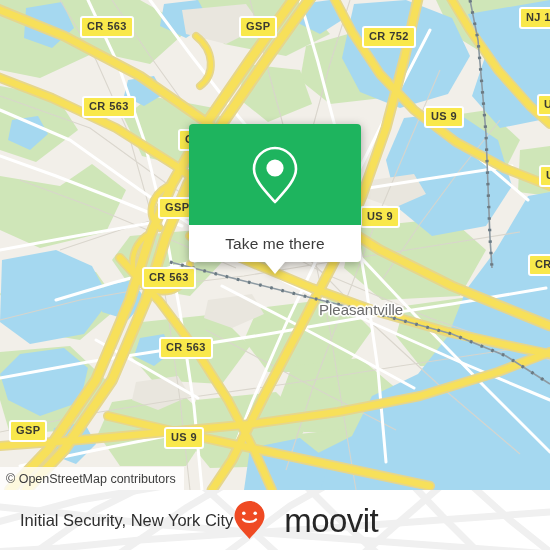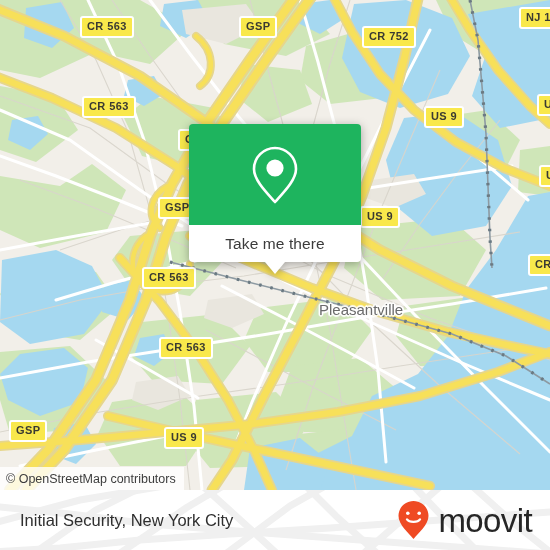--- a/index.html
+++ b/index.html
@@ -144,21 +144,20 @@
     left: 0; top: 0;
     width: 550px; height: 60px;
     opacity: 1;
   }
   #footer-inner {
     position: relative;
     width: 550px;
     height: 60px;
     display: flex;
     align-items: center;
-    justify-content: space-between;
     padding: 0 18px 0 20px;
     box-sizing: border-box;
   }
   #footer-title {
     color: #2f2f2f;
     font-family: "Liberation Sans", sans-serif;
     font-size: 16.5px;
     white-space: nowrap;
   }
   #moovit-logo {
@@ -166,21 +165,21 @@
     align-items: center;
     gap: 2px;
   }
   #moovit-wordmark {
     color: #262626;
     font-family: "Liberation Sans", sans-serif;
     font-size: 33px;
     font-weight: normal;
     letter-spacing: -0.6px;
     line-height: 1;
-    margin-left: 6px;
+    margin-left: 16px;
   }
 </style>
 </head>
 <body>
 
 <div id="app">
 
   <div id="map-area">
 
     <svg id="map-svg" viewBox="0 0 550 490" xmlns="http://www.w3.org/2000/svg">

